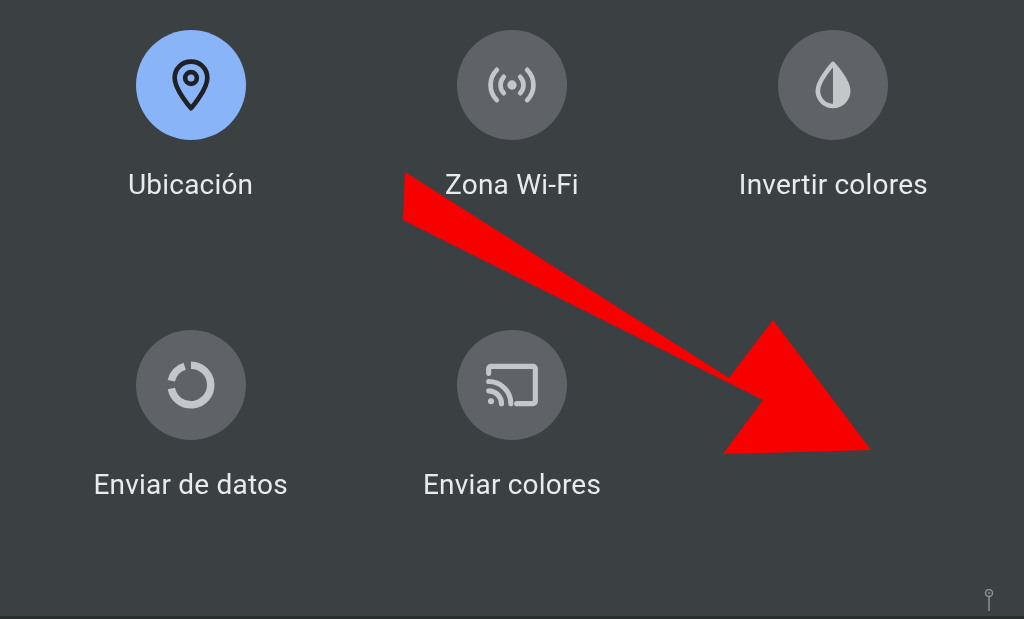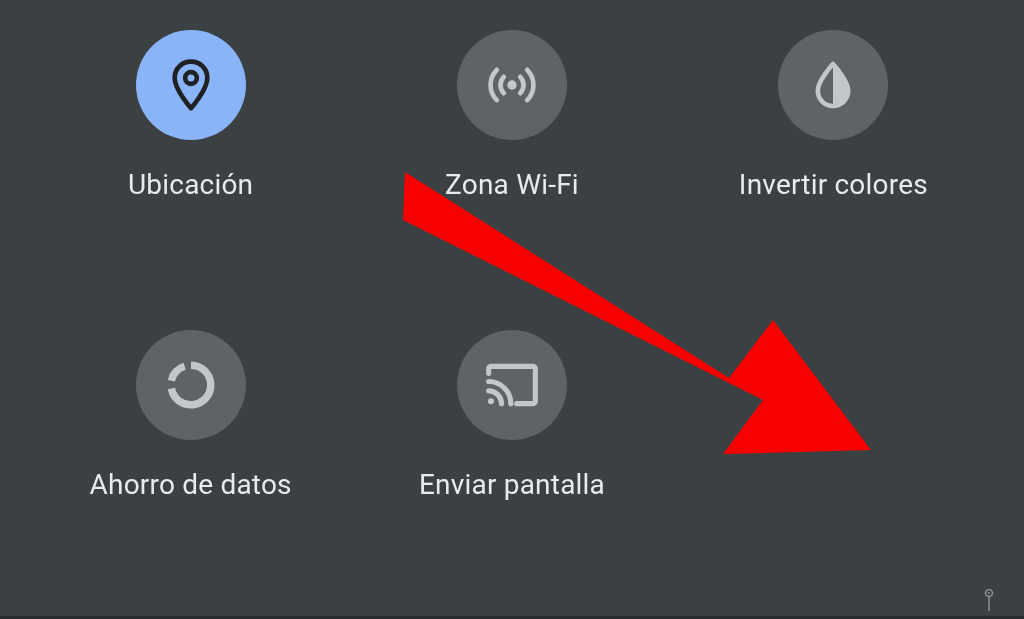--- a/index.html
+++ b/index.html
@@ -129,34 +129,34 @@
     <div class="tile-label">Invertir colores</div>
   </div>
 
   <div class="tile">
     <div class="tile-icon inactive">
       <svg class="icon-svg" viewBox="0 0 24 24" fill="none">
         <path d="M 12 3.5 A 8.5 8.5 0 1 1 3.6 13.5" stroke="#c4c7c9" stroke-width="3.2" stroke-linecap="butt"></path>
         <path d="M 3.55 10.2 A 8.5 8.5 0 0 1 9.3 3.95" stroke="#c4c7c9" stroke-width="3.2" stroke-linecap="butt"></path>
       </svg>
     </div>
-    <div class="tile-label">Ahorro de datos</div>
+    <div class="tile-label">Enviar de datos</div>
   </div>
 
 
   <div class="tile">
     <div class="tile-icon inactive">
       <svg class="icon-svg" viewBox="0 0 24 24" fill="none" stroke="#c4c7c9" stroke-width="2.2">
         <path d="M2 7 L2 5 A1 1 0 0 1 3 4 L21 4 A1 1 0 0 1 22 5 L22 19 A1 1 0 0 1 21 20 L14 20" stroke-linecap="round" stroke-linejoin="round"></path>
         <path d="M2 10.5 A9.5 9.5 0 0 1 11.5 20" stroke-linecap="round"></path>
         <path d="M2 14.5 A5.5 5.5 0 0 1 7.5 20" stroke-linecap="round"></path>
         <circle cx="3" cy="19" r="1.3" fill="#c4c7c9" stroke="none"></circle>
       </svg>
     </div>
-    <div class="tile-label">Enviar pantalla</div>
+    <div class="tile-label">Enviar colores</div>
   </div>
 
 </div>
 
 <svg class="arrow-overlay" width="530" height="290" viewBox="0 0 530 290">
   <polygon points="0,48 2,0 326,206 370,148 468,278 320,282 360,228" fill="#f80000"></polygon>
 </svg>
 
 <div class="bottom-border"></div>
 

